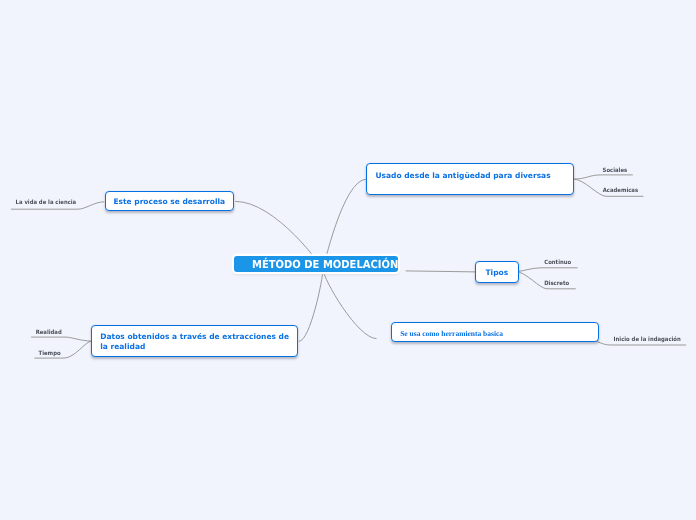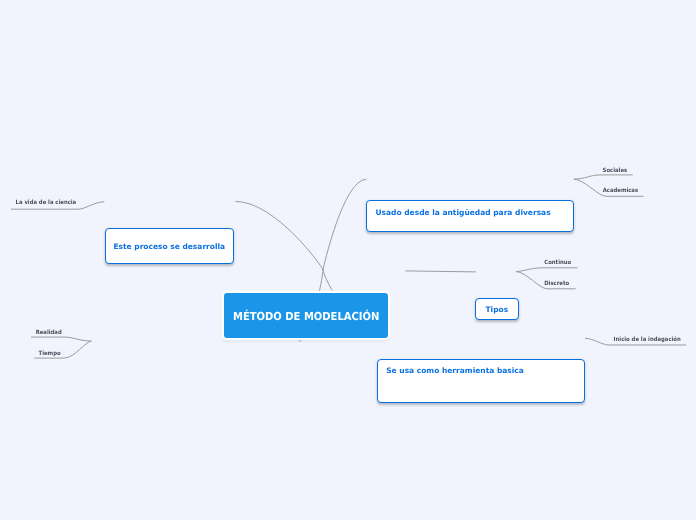--- a/index.html
+++ b/index.html
@@ -1,21 +1,21 @@
 <!DOCTYPE html>
 <html><head>
 <meta charset="utf-8">
 <style>
   html,body{margin:0;padding:0;}
   body{width:696px;height:520px;background:#f1f4fd;overflow:hidden;
        font-family:"DejaVu Sans",sans-serif;
        -webkit-font-smoothing:antialiased;text-rendering:geometricPrecision;}
   #stage{position:relative;width:696px;height:520px;background:#f1f4fd;}
   svg.links{position:absolute;left:0;top:0;width:696px;height:520px;}
-  .node{position:absolute;box-sizing:border-box;margin-top:37px;}
+  .node{position:absolute;box-sizing:border-box;}
   .central{background:#1b95e8;border-radius:3px;color:#fff;
      font-family:"DejaVu Sans",sans-serif;font-stretch:condensed;font-weight:bold;
      font-size:11.1px;display:flex;align-items:center;justify-content:center;padding-top:2px;box-sizing:border-box;
      box-shadow:0 0 0 2.2px #ffffff, 0 2px 3px rgba(60,60,80,.30);}
   .topic{background:#fff;border:1.6px solid #0570e0;border-radius:4px;color:#0b71e2;
      font-weight:bold;font-size:7.5px;line-height:9.4px;white-space:nowrap;
      padding:6.5px 0 3.2px 8.2px;box-shadow:0 1.6px 2.4px rgba(70,70,90,.35);}
   .topic.ctr{display:flex;align-items:center;justify-content:center;padding:1.6px 0 0 0;}
   .leaf{position:absolute;color:#4a4f5a;font-size:5.9px;font-weight:bold;
      font-stretch:condensed;white-space:nowrap;line-height:6px;}
@@ -37,40 +37,44 @@
       <path d="M574.2,179.1 C586,179.1 589,174.9 601,174.9 L632.4,174.9"></path>
       <path d="M574.2,179.1 C583.95,179.1 598.25,196.3 606,196.3 L643.1,196.3"></path>
       <path d="M516.3,271.6 C522.3,271.6 531,267.8 541,267.8 L577.3,267.8"></path>
       <path d="M516.3,271.6 C525.8,271.6 539.5,288.8 547,288.8 L575.3,288.8"></path>
       <path d="M585.4,338.3 C593.65,338.3 601,345 610,345 L685.8,345"></path>
       <path d="M91,341.05 C81.25,341.05 71.25,337.1 66,337.1 L31.5,337.1"></path>
       <path d="M91,341.2 C85.5,341.2 74.75,358.1 64,358.1 L34.7,358.1"></path>
     </g>
   </svg>
 
-  <div class="node central" style="left:224px;top:255.8px;width:164.4px;height:45px;">
+  <div class="node central" style="left:234px;top:255.8px;width:164.4px;height:16px;justify-content:flex-end;">
     <span>MÉTODO DE MODELACIÓN</span>
   </div>
 
   <div class="node topic" style="left:366.3px;top:163.2px;width:207.3px;height:31.7px;">
     <div>Usado desde la antigüedad para diversas</div>
   </div>
 
-  <div class="node topic ctr" style="left:104.7px;top:190.9px;width:129.2px;height:36px;">
+  <div class="node topic ctr" style="left:104.7px;top:190.9px;width:129.2px;height:20px;">
     <div>Este proceso se desarrolla</div>
   </div>
 
   <div class="node topic ctr" style="left:474.8px;top:260.6px;width:44px;height:22.5px;">
     <div>Tipos</div>
   </div>
 
-  <div class="node topic" style="left:377px;top:321.9px;width:207.5px;height:44px;">
+  <div class="node topic" style="left:391px;top:321.9px;width:207.5px;height:20px;font-family:Liberation Serif, serif;">
     <div>Se usa como herramienta basica</div>
   </div>
 
+  <div class="node topic" style="left:91.1px;top:324.9px;width:207.3px;height:32px;">
+    <div>Datos obtenidos a través de extracciones de</div>
+    <div>la realidad</div>
+  </div>
 
   <div class="leaf" style="left:602.6px;top:167.5px;"><span>Sociales</span></div>
   <div class="leaf" style="left:602.7px;top:188.2px;"><span>Academicas</span></div>
   <div class="leaf" style="left:15.6px;top:200.4px;"><span>La vida de la ciencia</span></div>
   <div class="leaf" style="left:544.3px;top:260.4px;"><span>Continuo</span></div>
   <div class="leaf" style="left:544.2px;top:281.3px;"><span>Discreto</span></div>
   <div class="leaf" style="left:613.6px;top:336.6px;"><span>Inicio de la indagación</span></div>
   <div class="leaf" style="left:35.7px;top:329.6px;"><span>Realidad</span></div>
   <div class="leaf" style="left:38.6px;top:350.6px;"><span>Tiempo</span></div>
 </div>

